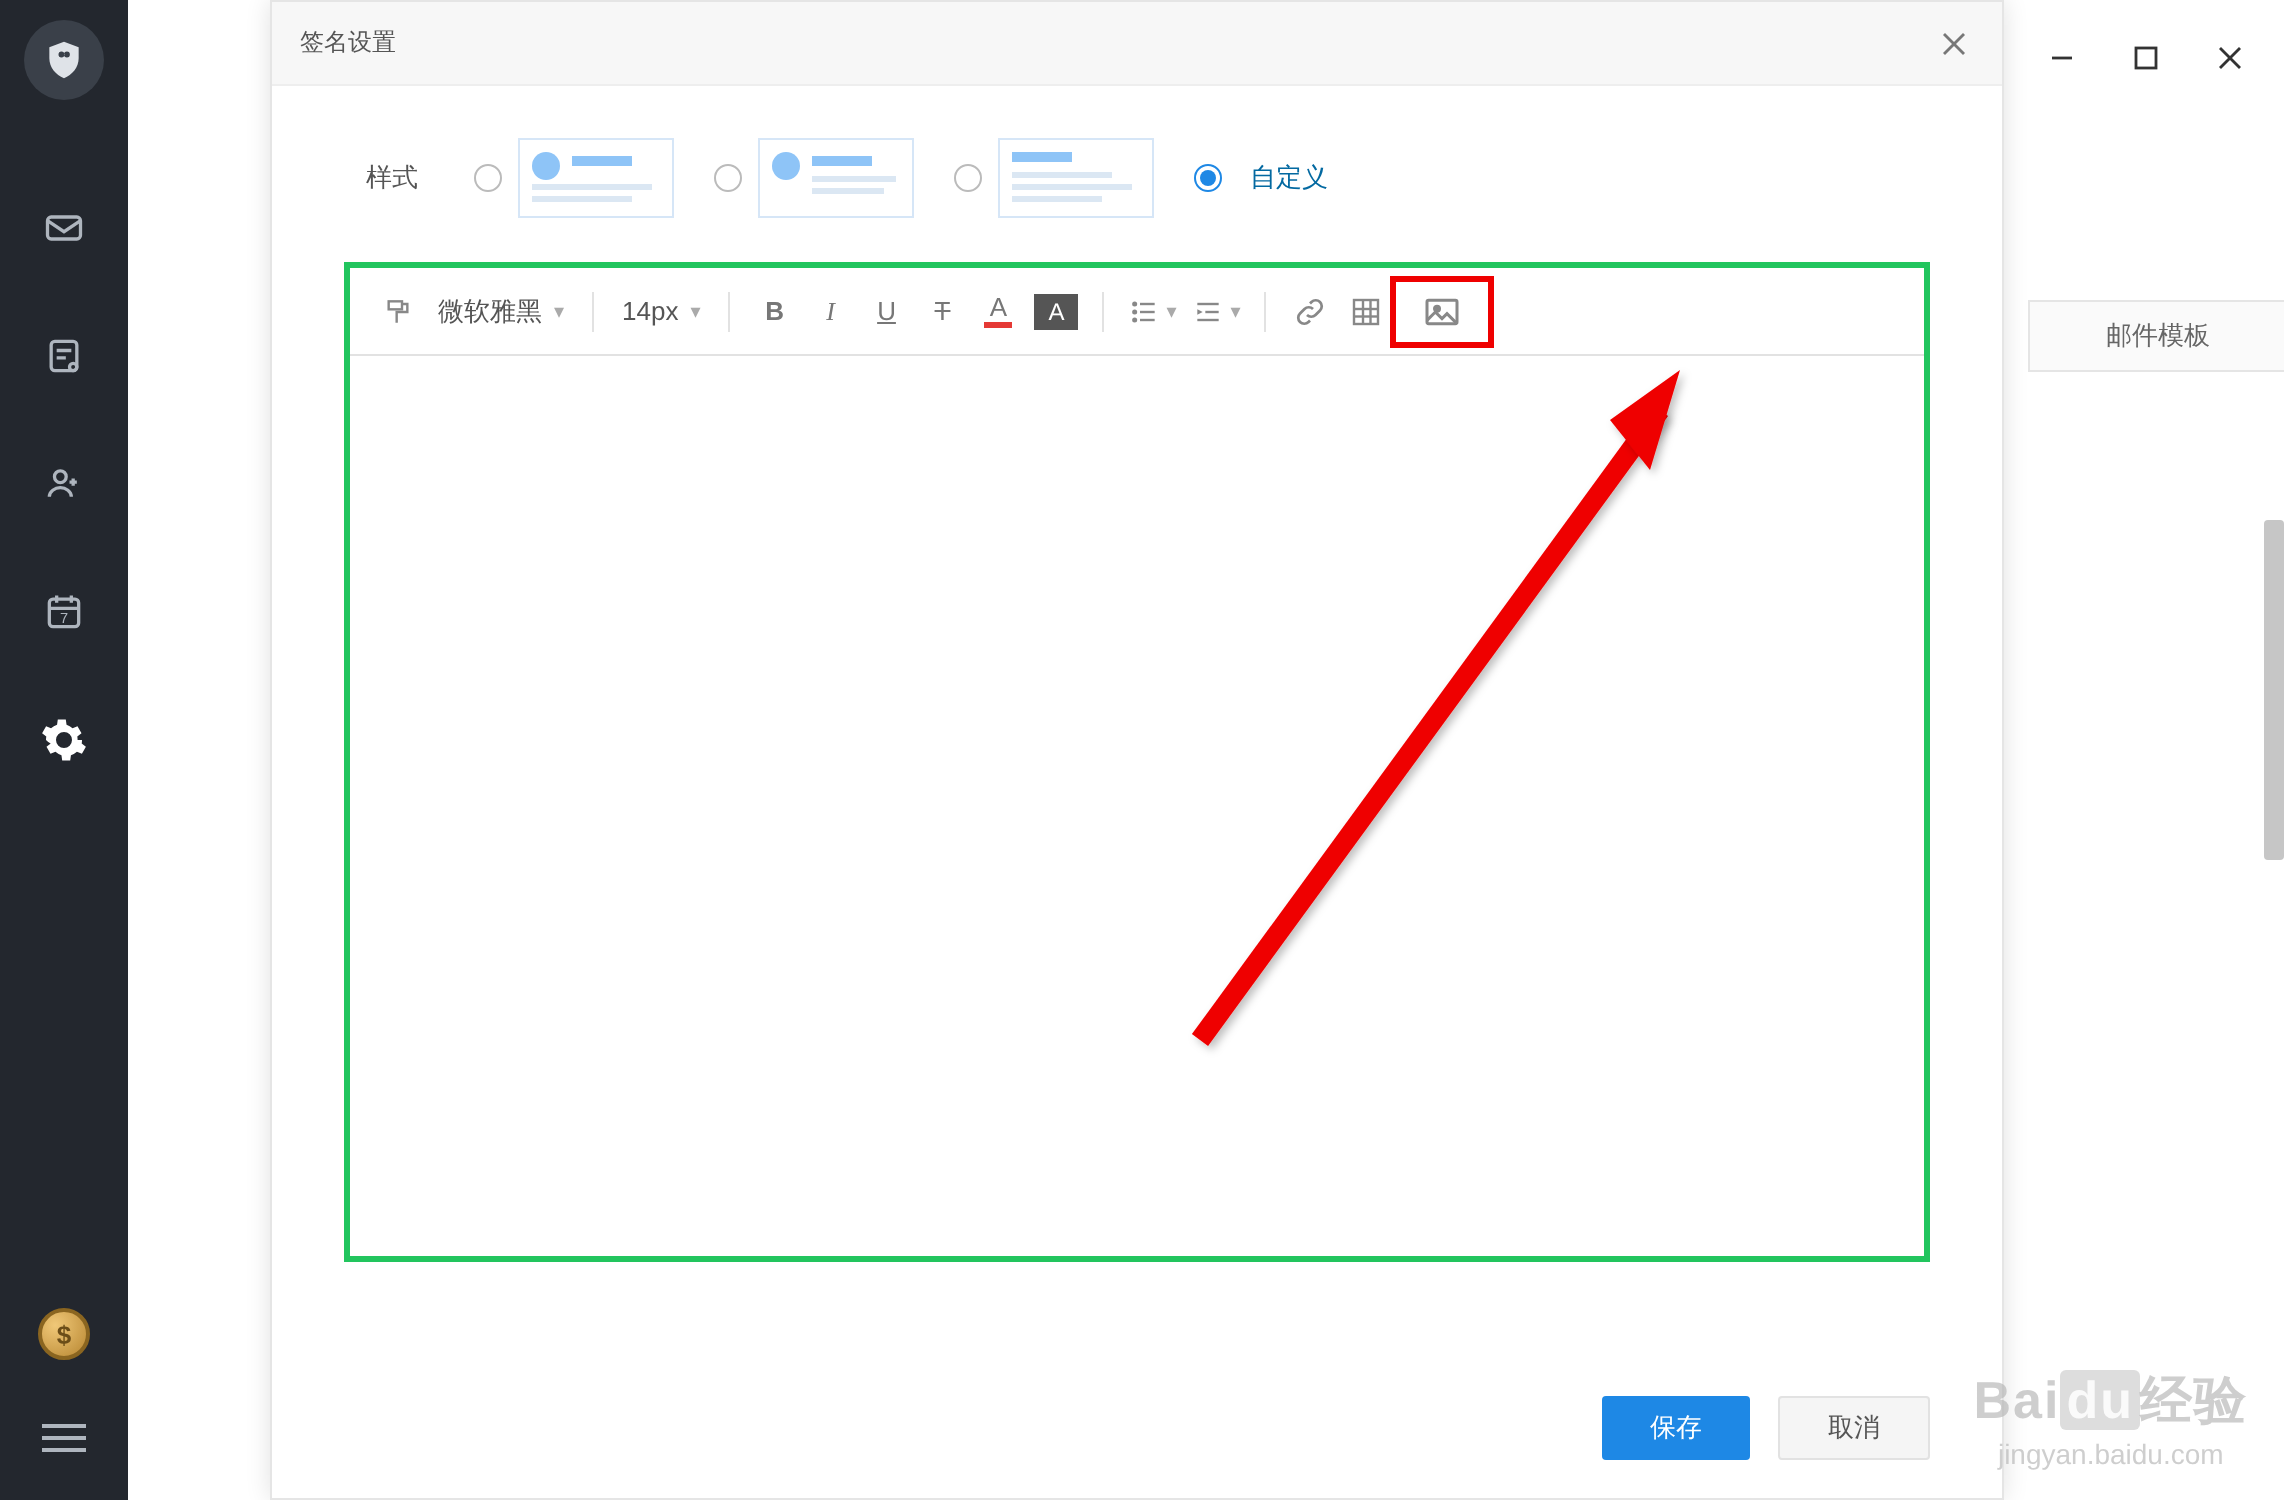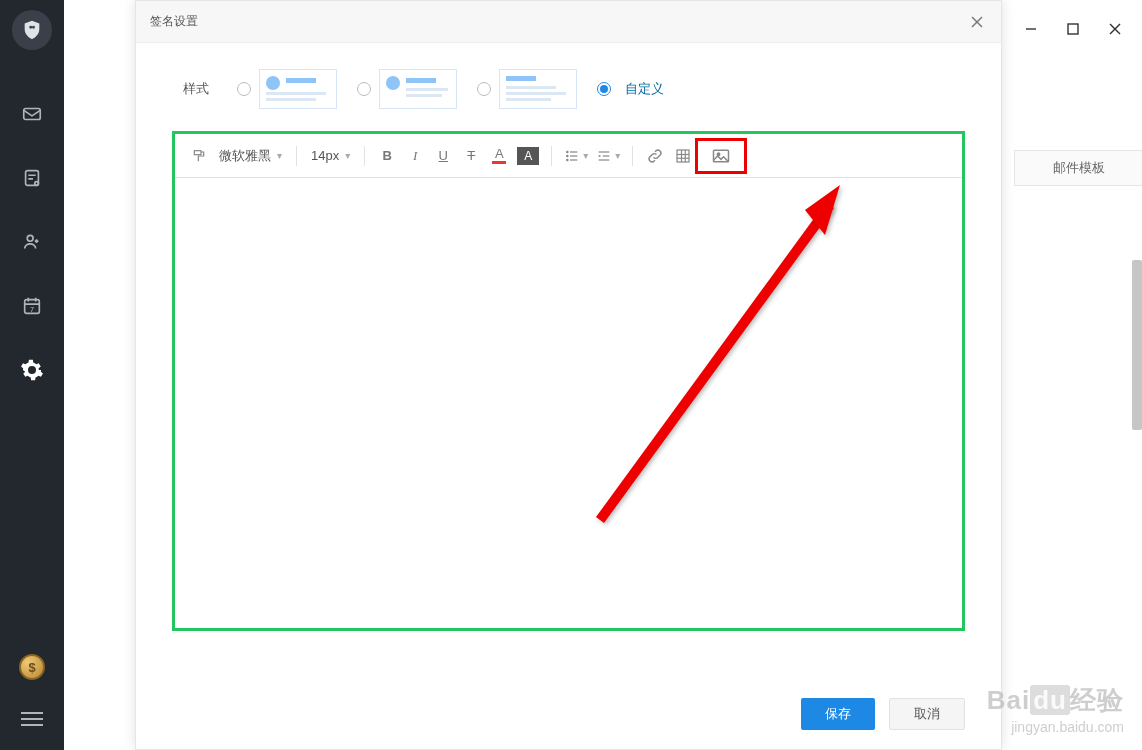--- a/index.html
+++ b/index.html
@@ -280,21 +280,21 @@
       top: 170px;
       pointer-events: none;
     }
 
     .watermark {
       position: absolute;
       right: 18px;
       bottom: 14px;
       color: rgba(180,180,180,0.65);
       font-size: 14px;
-      text-align: right;
+      text-align: center;
       line-height: 1.3;
       pointer-events: none;
     }
     .watermark .brand {
       font-size: 26px;
       font-weight: bold;
       letter-spacing: 1px;
     }
     .watermark .brand .du {
       background: rgba(180,180,180,0.45);

